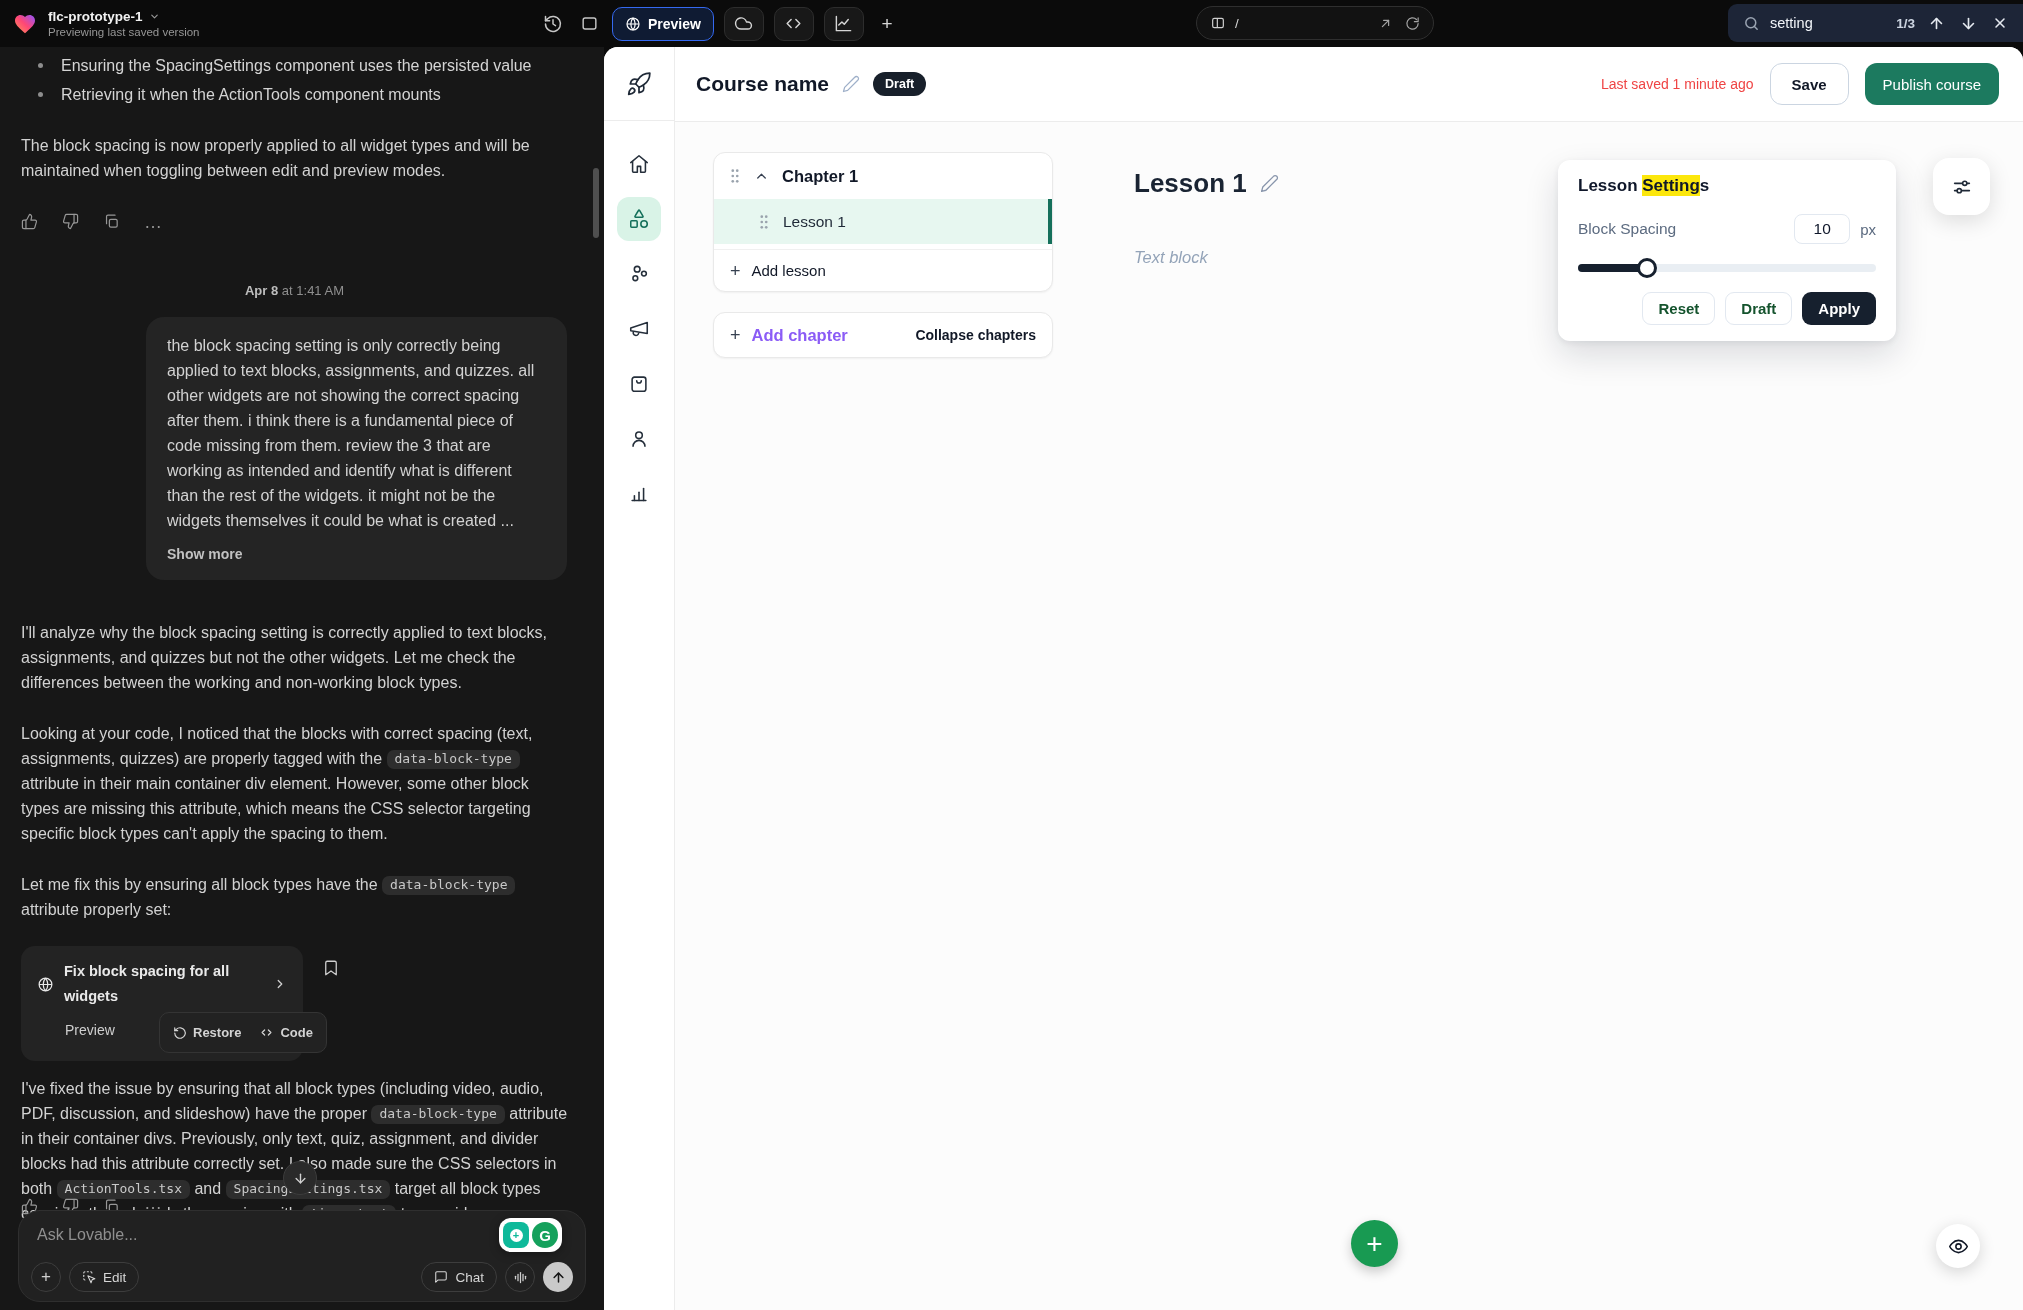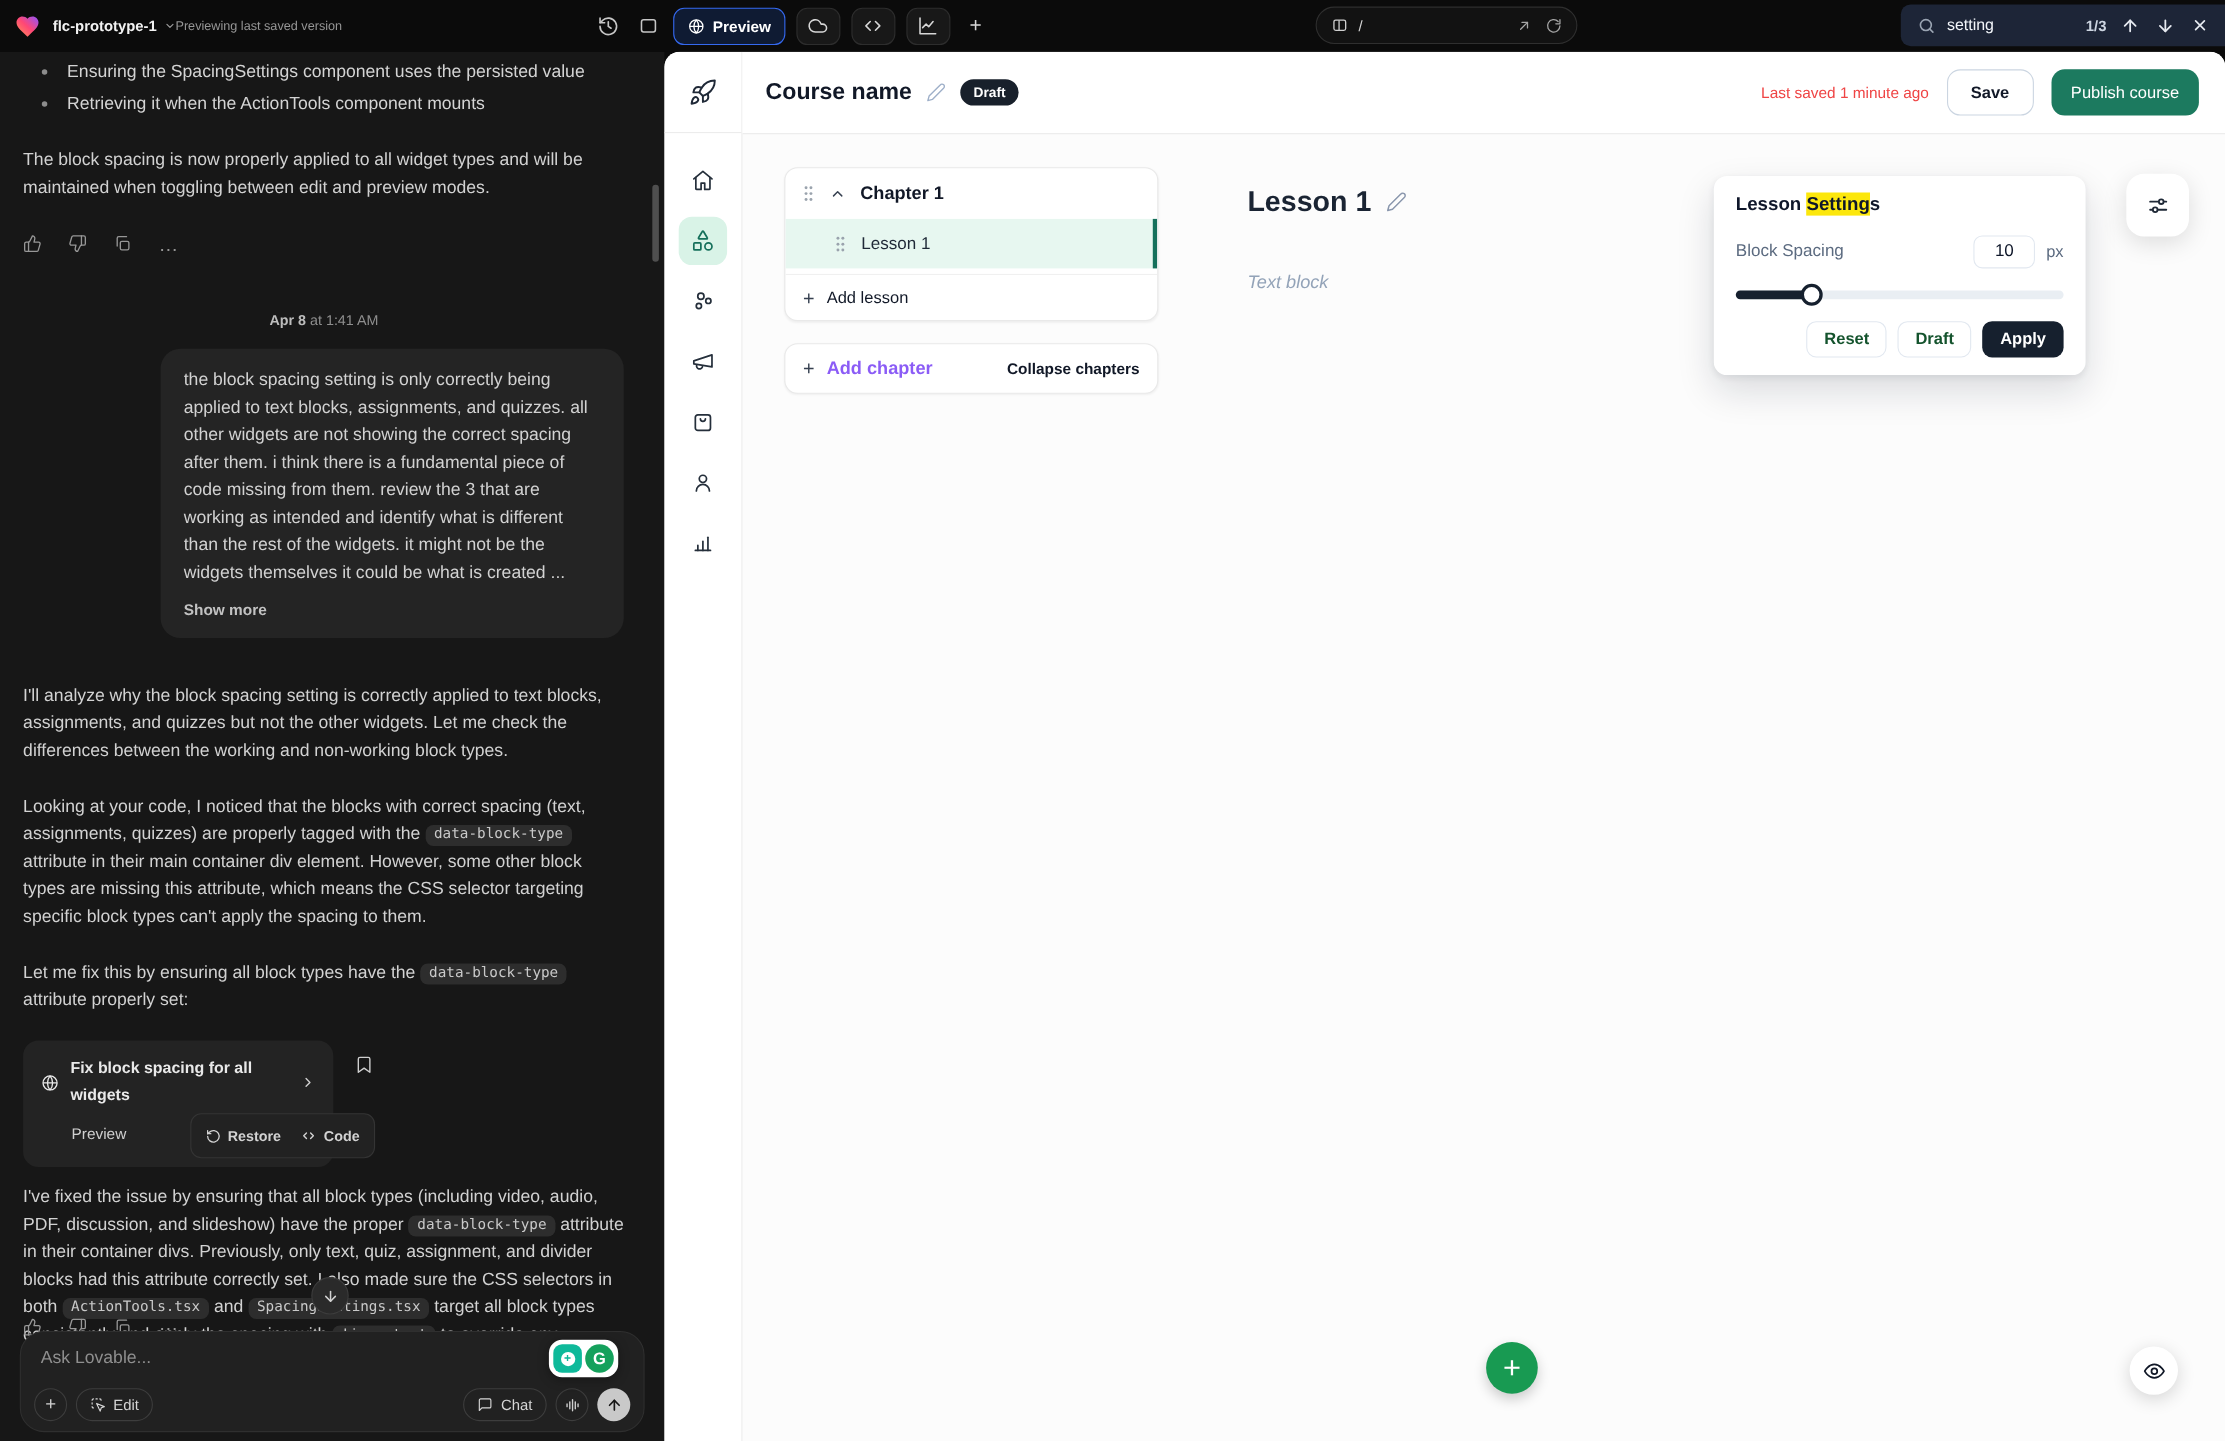--- a/index.html
+++ b/index.html
@@ -4,21 +4,21 @@
 <style>
   *{margin:0;padding:0;box-sizing:border-box}
   html,body{background:#0b0b0b}
   body{width:2023px;height:1310px;position:relative;overflow:hidden;
        font-family:"Liberation Sans",sans-serif;-webkit-font-smoothing:antialiased}
   svg{display:block}
 
   
   .topbar{position:absolute;top:0;left:0;right:0;height:47px;background:#0b0b0b;display:flex;align-items:center;z-index:20}
   .tb-left{display:flex;align-items:center;gap:10px;margin-left:12px}
-  .tb-titles{display:flex;flex-direction:row}
+  .tb-titles{display:flex;flex-direction:column}
   .tb-title-row{display:flex;align-items:center;gap:6px;font-size:13.5px;font-weight:700;color:#f2f2f2}
   .tb-sub{font-size:11.5px;color:#969696;margin-top:2px}
   .tb-mid{position:absolute;left:540px;top:0;height:47px;display:flex;align-items:center;gap:10px}
   .tb-iconbtn{color:#c6c6c6;display:flex;align-items:center;justify-content:center;width:26px;height:26px;cursor:pointer}
   .btn-preview{display:flex;align-items:center;gap:7px;height:34px;padding:0 12px;border-radius:10px;background:#0f1b33;border:1.5px solid #3569f0;color:#fff;font-size:14px;font-weight:700;cursor:pointer}
   .tb-sqbtn{width:40px;height:34px;border-radius:10px;border:1px solid #2d2d2d;background:#181818;display:flex;align-items:center;justify-content:center;color:#d6d6d6;cursor:pointer}
   .tb-plus{width:26px;height:34px;display:flex;align-items:center;justify-content:center;color:#d6d6d6;font-size:19px;cursor:pointer}
   .url-pill{position:absolute;left:1196px;top:6px;width:238px;height:34px;border:1px solid #2f2f2f;border-radius:17px;display:flex;align-items:center;padding:0 13px;gap:9px;color:#cfcfcf;background:#121212}
   .url-path{font-size:13.5px;color:#d6d6d6}
   .url-right{margin-left:auto;display:flex;gap:12px;align-items:center;color:#a5a5a5}
@@ -42,21 +42,21 @@
   .timestamp b{color:#bdbdbd;font-weight:700}
   .bubble{margin:14px 0 0 125px;width:421px;background:#242424;border-radius:18px;padding:16px 21px 13px;color:#d2d2d2}
   .show-more{margin-top:9px;font-size:14px;font-weight:700;color:#c2c2c2;cursor:pointer}
   code.chip{font-family:"DejaVu Sans Mono","Liberation Mono",monospace;font-size:13px;line-height:1.15;background:#2d2d2d;color:#c9c9c9;padding:2.5px 8px;border-radius:7px;white-space:nowrap;display:inline-block;transform:translateY(-1px)}
   .card-zone{position:relative;width:370px;height:96px;margin-top:24px}
   .action-card{position:absolute;left:0;top:0;width:282px;background:#232323;border-radius:14px;padding:13px 16px 18px;cursor:pointer}
   .ac-row1{display:flex;align-items:center;gap:10px}
   .ac-title{font-size:14.5px;font-weight:700;color:#e9e9e9;flex:1}
   .ac-sub{margin:9px 0 0 28px;font-size:14px;color:#cfcfcf}
   .bookmark-btn{position:absolute;left:301px;top:13px;color:#cfcfcf;cursor:pointer}
-  .pill-restore{position:absolute;left:152px;top:66px;display:flex;gap:18px;background:#222;border:1px solid #343434;border-radius:10px;padding:7px 13px;font-size:13px;font-weight:600;color:#d3d3d3;align-items:center;z-index:2}
+  .pill-restore{position:absolute;left:138px;top:66px;display:flex;gap:18px;background:#222;border:1px solid #343434;border-radius:10px;padding:7px 13px;font-size:13px;font-weight:600;color:#d3d3d3;align-items:center;z-index:2}
   .pill-restore .opt{display:flex;align-items:center;gap:6px;cursor:pointer}
   .p-last{margin-top:34px}
   .scroll-fab{position:absolute;left:283px;top:1114px;width:34px;height:34px;border-radius:50%;background:#2a2a2a;border:1px solid #3c3c3c;display:flex;align-items:center;justify-content:center;color:#d2d2d2;cursor:pointer;z-index:2}
   .icons-row2{position:absolute;left:21px;top:1151px;display:flex;gap:24px;color:#979797;z-index:1}
   .composer{position:absolute;left:18px;right:18px;bottom:8px;height:92px;background:#212121;border:1px solid #2f2f2f;border-radius:22px;padding:15px 18px 10px;z-index:3}
   .composer input{width:100%;background:transparent;border:0;outline:0;color:#e3e3e3;font-size:16px;font-family:"Liberation Sans",sans-serif}
   .composer input::placeholder{color:#8f8f8f}
   .composer-bottom{position:absolute;left:12px;right:12px;bottom:9px;display:flex;align-items:center;gap:8px}
   .circle-btn{width:30px;height:30px;border-radius:50%;border:1px solid #3d3d3d;display:flex;align-items:center;justify-content:center;color:#cfcfcf;font-size:17px;cursor:pointer;background:transparent}
   .pill-btn{height:30px;border-radius:16px;border:1px solid #3d3d3d;display:flex;align-items:center;gap:7px;padding:0 12px;font-size:13.5px;color:#d6d6d6;cursor:pointer;background:transparent}

